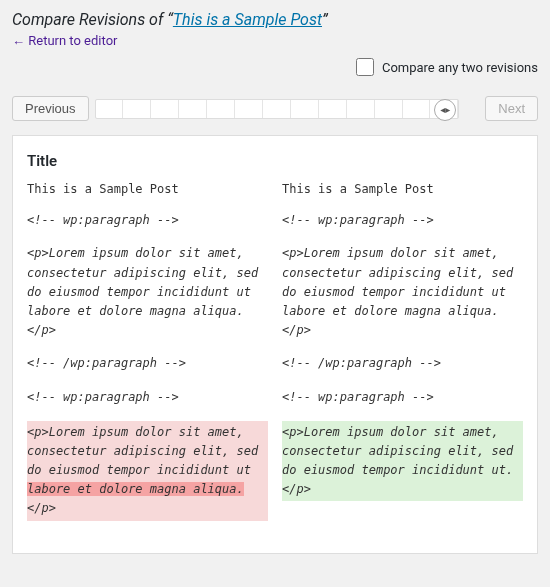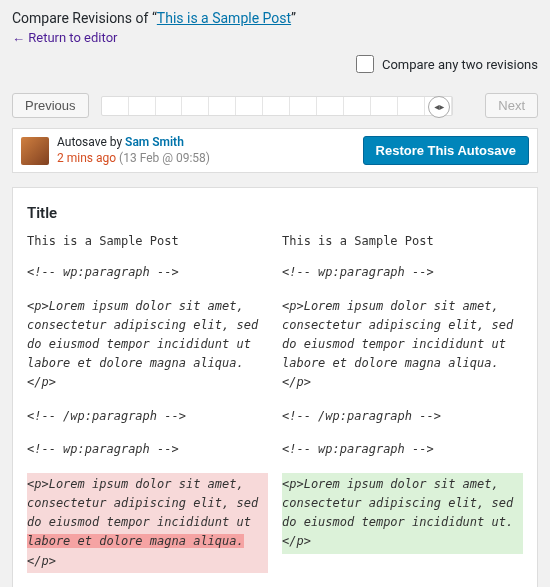--- a/index.html
+++ b/index.html
@@ -5,24 +5,25 @@
   * { box-sizing: border-box; margin: 0; padding: 0; }
   body {
     font-family: -apple-system, BlinkMacSystemFont, "Segoe UI", Roboto, sans-serif;
     font-size: 13px;
     color: #23282d;
     background: #f1f1f1;
     width: 550px;
   }
   .wrap { padding: 8px 12px 0 12px; }
   h1 {
-    font-size: 14px;
+    font-size: 16px;
     font-weight: 400;
     color: #23282d;
     margin: 2px 0 4px 0;
+    font-style: italic;
   }
   h1 a { color: #0073aa; text-decoration: underline; }
   .return-link {
     color: #4c1d95;
     text-decoration: none;
     font-size: 13px;
   }
   .compare-row {
     display: flex;
     justify-content: flex-end;
@@ -31,21 +32,21 @@
     gap: 8px;
   }
   .compare-row input[type=checkbox] {
     width: 18px; height: 18px;
     border: 1px solid #999;
     background: #fff;
   }
   .slider-row {
     display: flex;
     align-items: center;
-    gap: 12px;
+    gap: 6px;
     margin-bottom: 10px;
   }
   .btn {
     background: #f7f7f7;
     border: 1px solid #ccc;
     border-radius: 3px;
     padding: 4px 12px;
     font-size: 13px;
     color: #555;
     cursor: pointer;
@@ -166,28 +167,20 @@
       <div class="tick"></div>
       <div class="tick"></div>
       <div class="tick"></div>
       <div class="handle">
         <span>◂▸</span>
       </div>
     </div>
     <button class="btn" disabled="">Next</button>
   </div>
 
-  <div class="meta-row">
-    <div class="avatar"></div>
-    <div class="meta-text">
-      <span>Autosave by </span><span class="user">Sam Smith</span><br>
-      <span class="ago">2 mins ago</span><span class="date"> (13 Feb @ 09:58)</span>
-    </div>
-    <button class="btn-primary">Restore This Autosave</button>
-  </div>
 
   <div class="diff-panel">
     <h3>Title</h3>
     <div class="diff-cols">
       <div class="col">This is a Sample Post</div>
       <div class="col">This is a Sample Post</div>
     </div>
 
     <div class="diff-cols">
       <div class="col">

